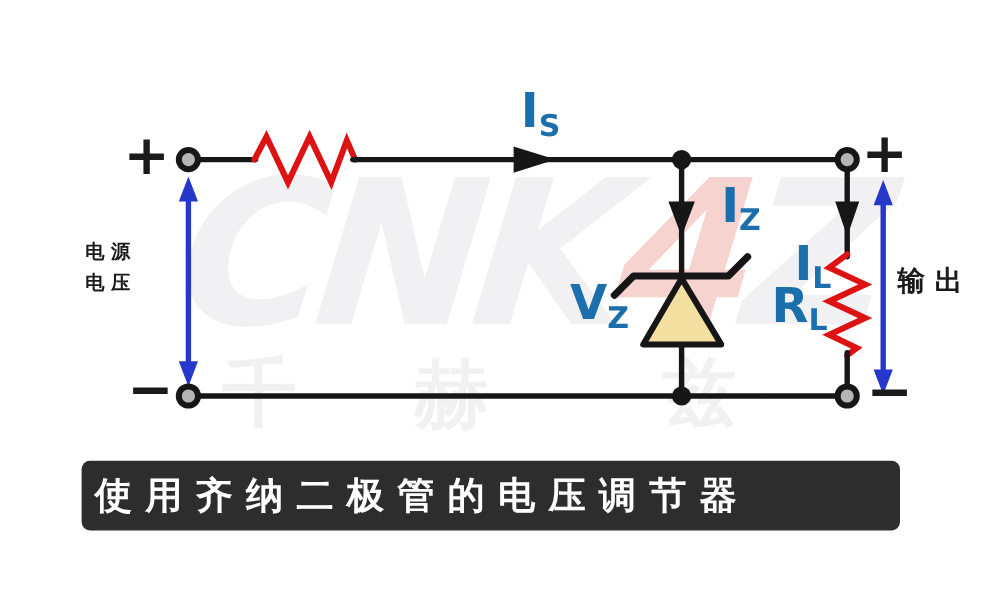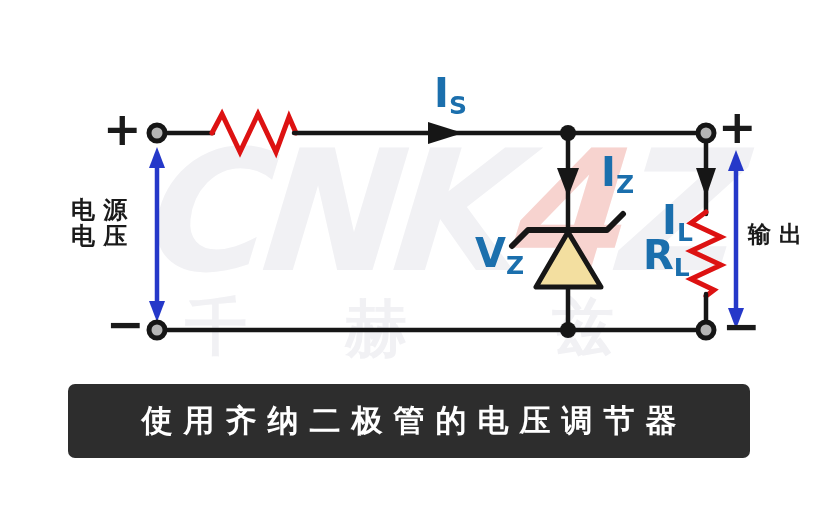--- a/index.html
+++ b/index.html
@@ -29,27 +29,27 @@
   .zener-bar{stroke:var(--wire,#161616);stroke-width:6;fill:none;
              stroke-linecap:round;stroke-linejoin:round;}
   .zener-tri{fill:var(--zener-fill,#f3dfa0);stroke:var(--wire,#161616);
              stroke-width:5;stroke-linejoin:round;}
 
   
   .lbl{position:absolute;z-index:2;white-space:nowrap;}
   .clabel{color:var(--label-blue,#1b6fad);font-weight:700;font-size:40px;line-height:40px;}
   .clabel sub{font-size:25px;vertical-align:-7px;font-weight:700;}
   .sign{color:#1a1a1a;font-weight:700;font-size:46px;line-height:46px;}
-  .cn{color:#1a1a1a;font-weight:700;font-size:24px;line-height:26px;}
+  .cn{color:#1a1a1a;font-weight:700;font-size:16px;line-height:26px;}
   .out-cn{color:#1a1a1a;font-weight:700;font-size:23px;}
 
   
-  .title-bar{position:absolute;left:68px;top:384px;width:682px;height:74px;
+  .title-bar{position:absolute;left:68px;top:384px;width:682px;height:58px;
              background:var(--titlebar-bg,#2d2d2d);border-radius:7px;z-index:3;
-             display:flex;align-items:center;justify-content:center;}
+             display:flex;align-items:center;justify-content:flex-start;}
   .title-bar span{color:var(--titlebar-fg,#ffffff);font-weight:700;font-size:31px;
                   letter-spacing:11px;margin-left:11px;white-space:nowrap;}
 </style>
 </head>
 <body>
 
 <div class="canvas">
 
   <div class="wm"><span class="g1">CNK</span><span class="g2">4</span><span class="g3">Z</span></div>
   <div class="wm2" style="left:185px;top:285px;">千</div>

